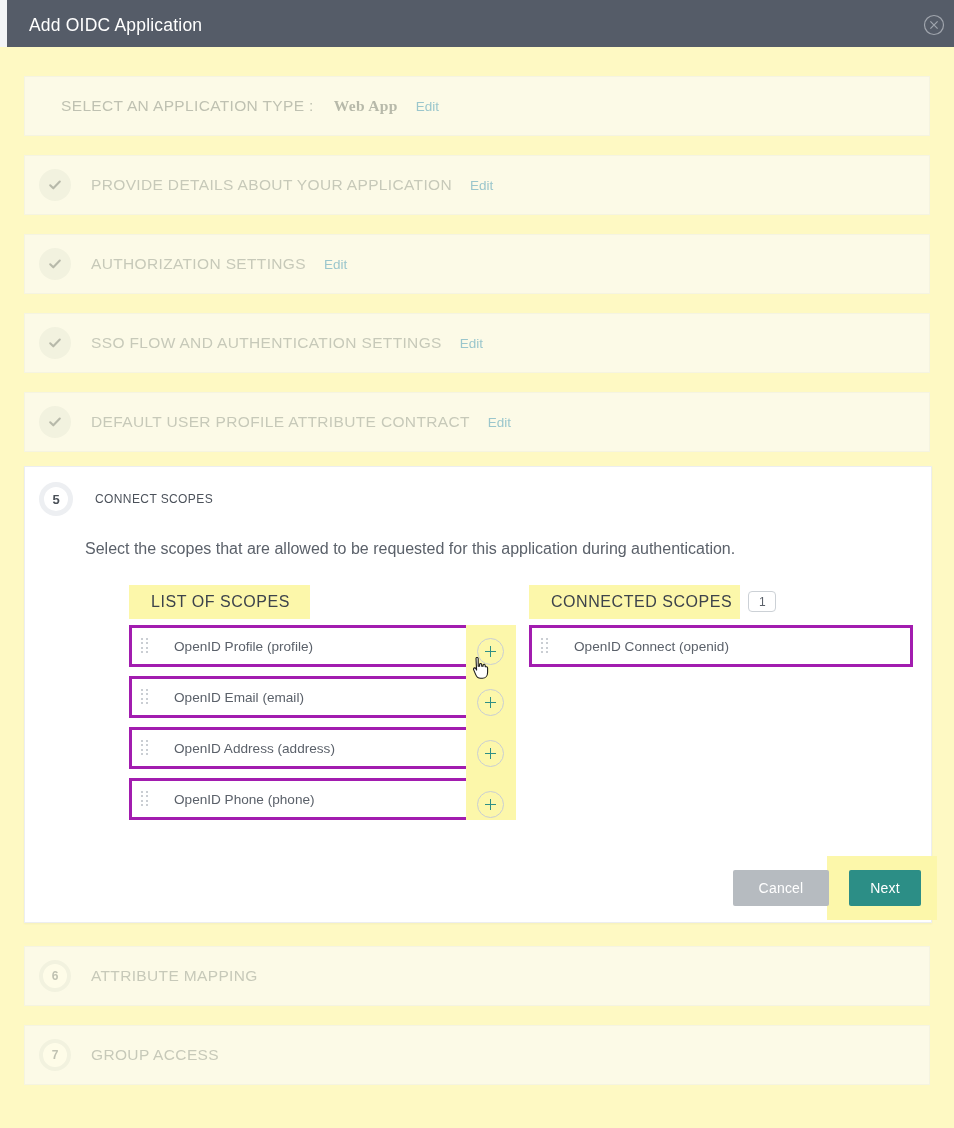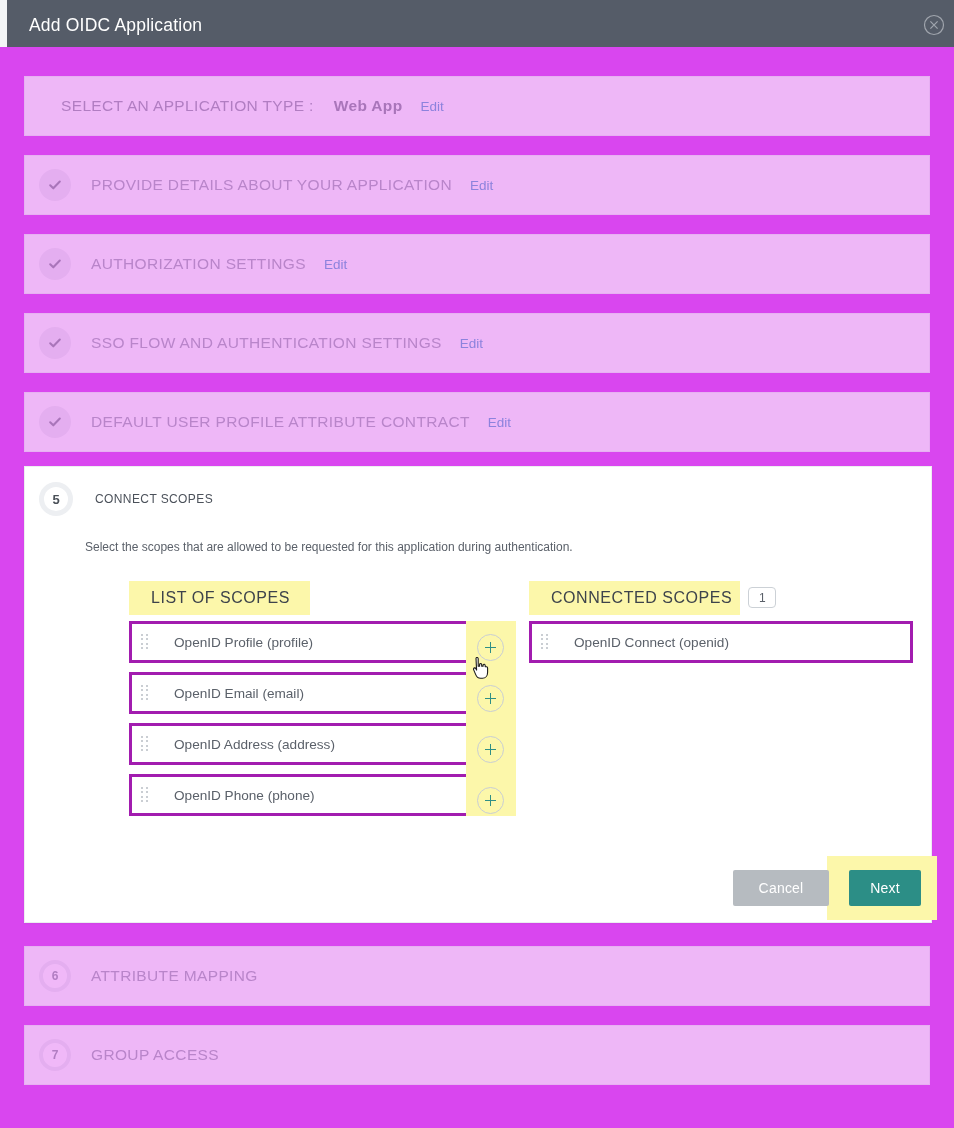--- a/index.html
+++ b/index.html
@@ -38,21 +38,21 @@
     display: flex; align-items: center; justify-content: center;
     opacity: .65;
   }
 
   
   .page {
     position: absolute;
     left: 0; top: 47px;
     width: 954px;
     height: 1081px;
-    background: #d946ef;
+    background: #fef9c3;
   }
 
   
   .step-row {
     position: absolute;
     left: 24px;
     width: 906px;
     background: #fbfcfd;
     border: 1px solid #f0f2f4;
     box-sizing: border-box;
@@ -134,21 +134,21 @@
     flex: 0 0 auto;
   }
   .active-title {
     margin-left: 22px;
     font-size: 12px;
     color: #4b515a;
     letter-spacing: .4px;
   }
   .active-desc {
     margin: 24px 0 0 60px;
-    font-size: 12px;
+    font-size: 16px;
     color: #5b616a;
   }
 
   
   .cols {
     position: relative;
     margin-top: 29px;
     height: 230px;
   }
   .col-left  { position: absolute; left: 104px; top: 0; width: 392px; }
@@ -302,21 +302,21 @@
       <circle cx="11" cy="11" r="9.5" fill="none" stroke="#c8ccd2" stroke-width="1.2"></circle>
       <path d="M7.4 7.4 L14.6 14.6 M14.6 7.4 L7.4 14.6" stroke="#c8ccd2" stroke-width="1.2" fill="none"></path>
     </svg>
   </span>
 </div>
 
 <div class="page">
 
   <div class="step-row plain" style="top:29px;height:60px;">
     <span class="step-title dark" style="margin-left:36px;">SELECT AN APPLICATION TYPE :</span>
-    <span class="step-title step-value" style="font-weight:600;">Web App</span>
+    <span class="step-title step-value" style="font-weight:600;font-family:Liberation Serif, serif;">Web App</span>
     <span class="step-edit">Edit</span>
   </div>
 
   <div class="step-row" style="top:108px;height:60px;">
     <span class="step-badge-check">
       <svg width="16" height="16" viewBox="0 0 16 16">
           <path d="M3.2 8.3 L6.3 11.3 L12.8 4.6" stroke="#8d939b" stroke-width="2.1" fill="none" stroke-linecap="round" stroke-linejoin="round"></path>
         </svg>
     </span>
     <span class="step-title">PROVIDE DETAILS ABOUT YOUR APPLICATION</span>

